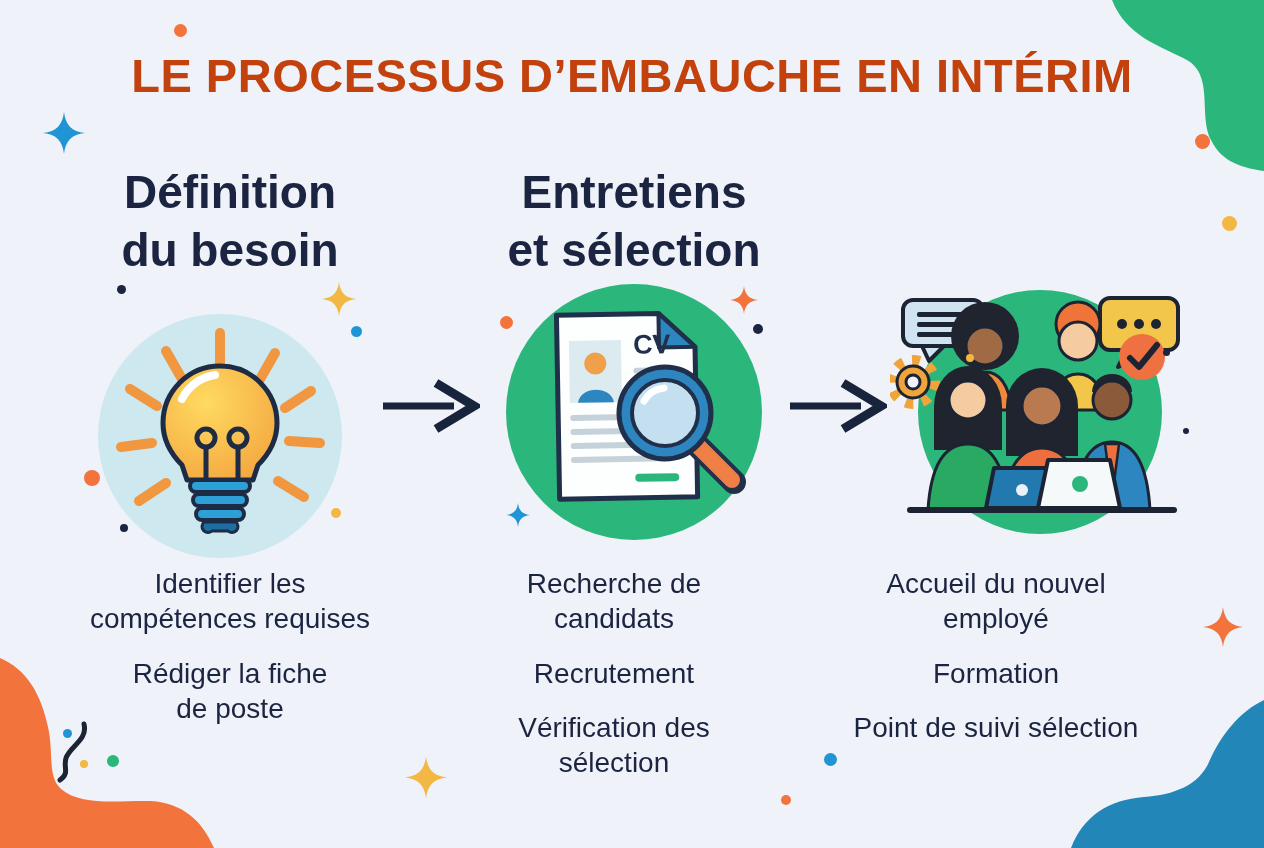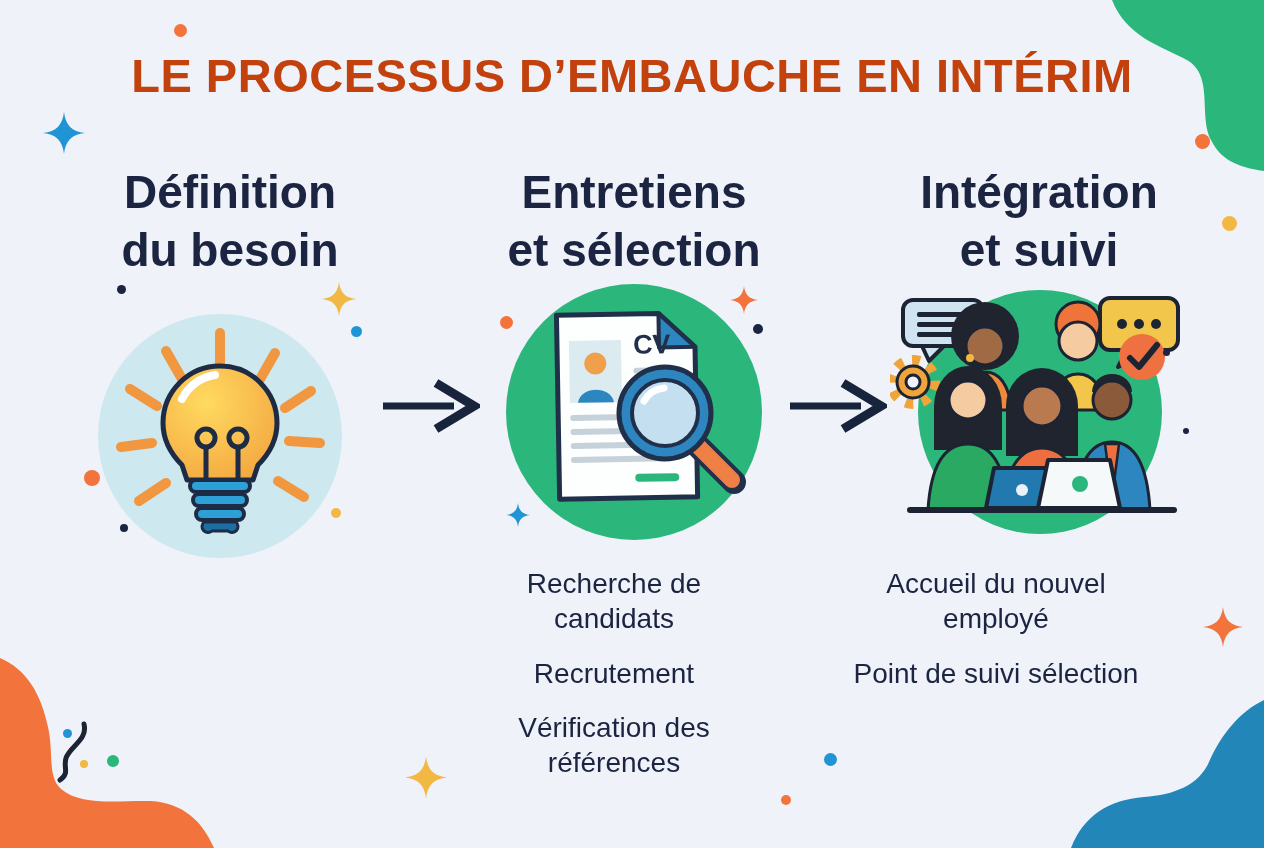--- a/index.html
+++ b/index.html
@@ -43,22 +43,20 @@
   <svg class="abs" style="right:0;bottom:0" width="200" height="150" viewBox="0 0 200 150">
     <path d="M200,2 C175,14 157,37 145,64 C135,87 110,97 80,99 C45,102 20,117 7,150 L200,150 Z" fill="#2287b8"></path>
   </svg>
 
   <h1 class="title">LE PROCESSUS D’EMBAUCHE EN INTÉRIM</h1>
 
   <div class="col-header" style="left:40px;width:380px">Définition
 du besoin</div>
   <div class="col-header" style="left:448px;width:372px">Entretiens
 et sélection</div>
-  <div class="col-header" style="left:848px;width:382px">Intégration
-et suivi</div>
 
   <svg class="abs" style="left:98px;top:311px" width="245" height="250" viewBox="0 0 245 250">
     <defs>
       <radialGradient id="bulbGrad" cx="38%" cy="32%" r="80%">
         <stop offset="0%" stop-color="#ffda60"></stop>
           <stop offset="100%" stop-color="#f3a53f"></stop>
       </radialGradient>
     </defs>
     <circle cx="122" cy="125" r="122" fill="#cde8ef"></circle>
     <g stroke="#f0973f" stroke-width="10" stroke-linecap="round">
@@ -178,30 +176,37 @@
 
   <svg class="abs" style="left:380px;top:378px" width="100" height="56" viewBox="0 0 100 56">
     <line x1="3" y1="28" x2="74" y2="28" stroke="#18243c" stroke-width="7"></line>
     <polyline points="56,5 94,28 56,51" fill="none" stroke="#18243c" stroke-width="9"></polyline>
   </svg>
   <svg class="abs" style="left:787px;top:378px" width="100" height="56" viewBox="0 0 100 56">
     <line x1="3" y1="28" x2="74" y2="28" stroke="#18243c" stroke-width="7"></line>
     <polyline points="56,5 94,28 56,51" fill="none" stroke="#18243c" stroke-width="9"></polyline>
   </svg>
 
+  <div class="bullets" style="left:30px;width:400px">
+    <p class="bullet">Identifier les
+compétences requises</p>
+    <p class="bullet">Rédiger la fiche
+de poste</p>
+  </div>
   <div class="bullets" style="left:424px;width:380px">
     <p class="bullet">Recherche de
 candidats</p>
     <p class="bullet">Recrutement</p>
     <p class="bullet">Vérification des
-références</p>
+sélection</p>
   </div>
   <div class="bullets" style="left:796px;width:400px">
     <p class="bullet">Accueil du nouvel
 employé</p>
+    <p class="bullet">Formation</p>
     <p class="bullet">Point de suivi sélection</p>
   </div>
 
   <svg class="abs" style="left:43px;top:111px" width="42" height="44" viewBox="0 0 100 100">
       <path d="M50 0 C54 32 68 46 100 50 C68 54 54 68 50 100 C46 68 32 54 0 50 C32 46 46 32 50 0 Z" fill="#2095d6"></path>
     </svg>
   <svg class="abs" style="left:322px;top:282px" width="34" height="34" viewBox="0 0 100 100">
       <path d="M50 0 C54 32 68 46 100 50 C68 54 54 68 50 100 C46 68 32 54 0 50 C32 46 46 32 50 0 Z" fill="#f2b843"></path>
     </svg>
   <svg class="abs" style="left:730px;top:286px" width="28" height="28" viewBox="0 0 100 100">

